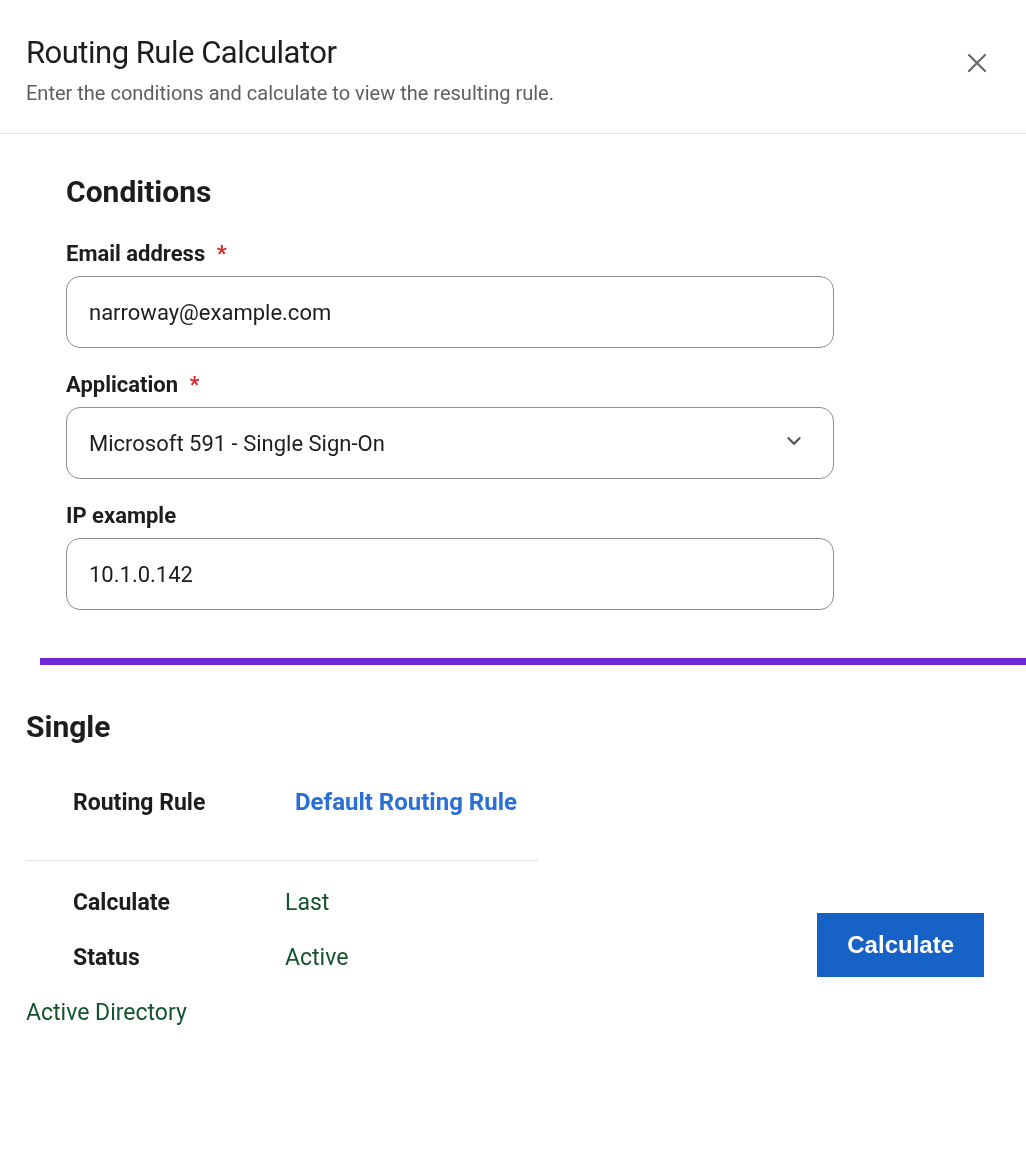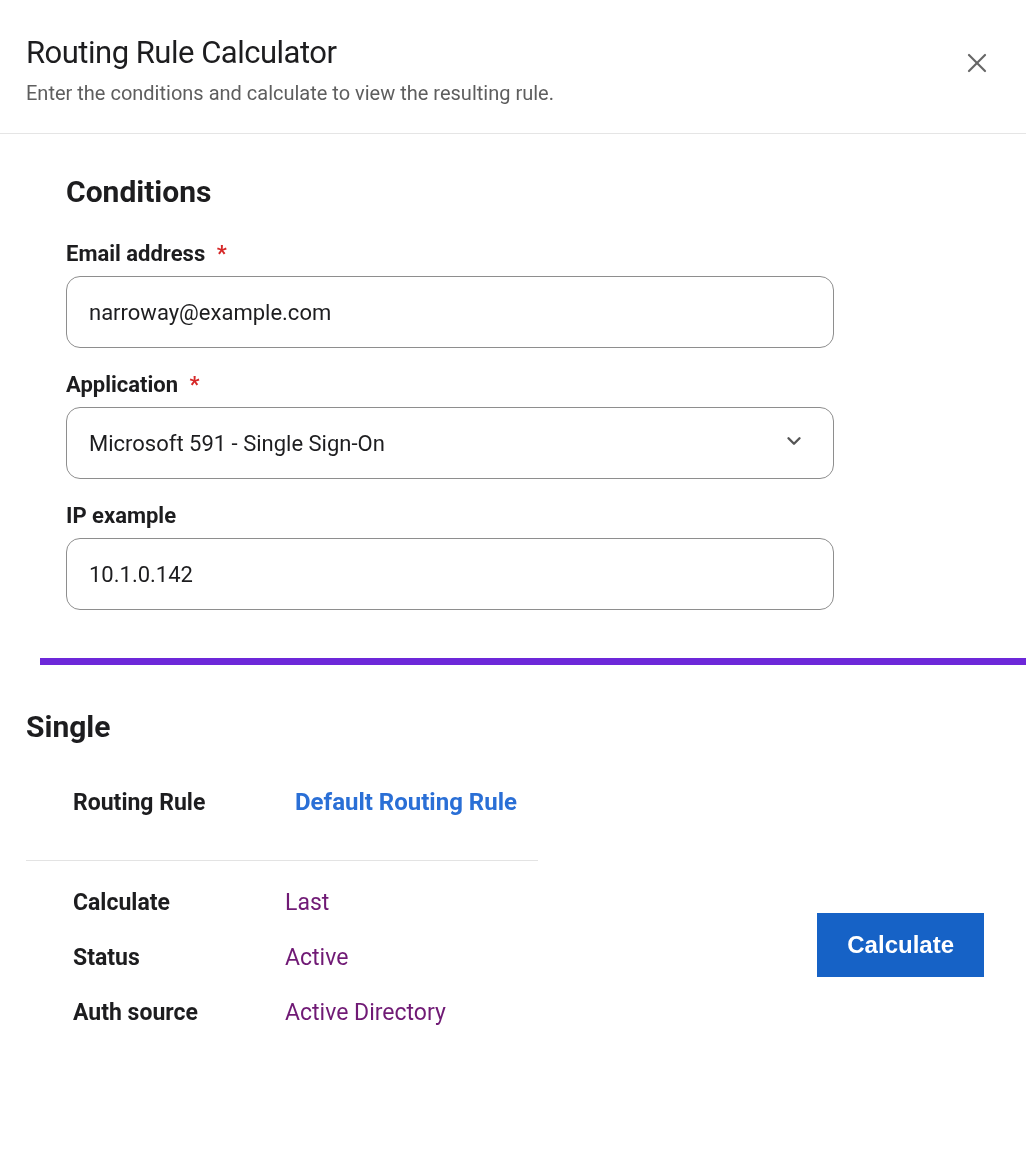--- a/index.html
+++ b/index.html
@@ -115,21 +115,21 @@
       margin-bottom: 28px;
     }
     .result-label {
       width: 212px;
       font-size: 23px;
       font-weight: 700;
       margin-left: 47px;
     }
     .result-value {
       font-size: 23px;
-      color: #701a75;
+      color: #14532d;
     }
     .result-link {
       font-size: 24px;
       font-weight: 700;
       color: #2a6fd6;
       cursor: pointer;
       margin-left: 10px;
     }
     .calculate-btn {
       position: absolute;
@@ -207,18 +207,17 @@
     <div class="result-label">Calculate</div>
     <div class="result-value">Last</div>
   </div>
 
   <div class="result-row">
     <div class="result-label">Status</div>
     <div class="result-value">Active</div>
   </div>
 
   <div class="result-row" style="margin-bottom:0;">
-    <div class="result-label">Auth source</div>
     <div class="result-value">Active Directory</div>
   </div>
 
   <button class="calculate-btn">Calculate</button>
 </div>
 
 </body></html>

